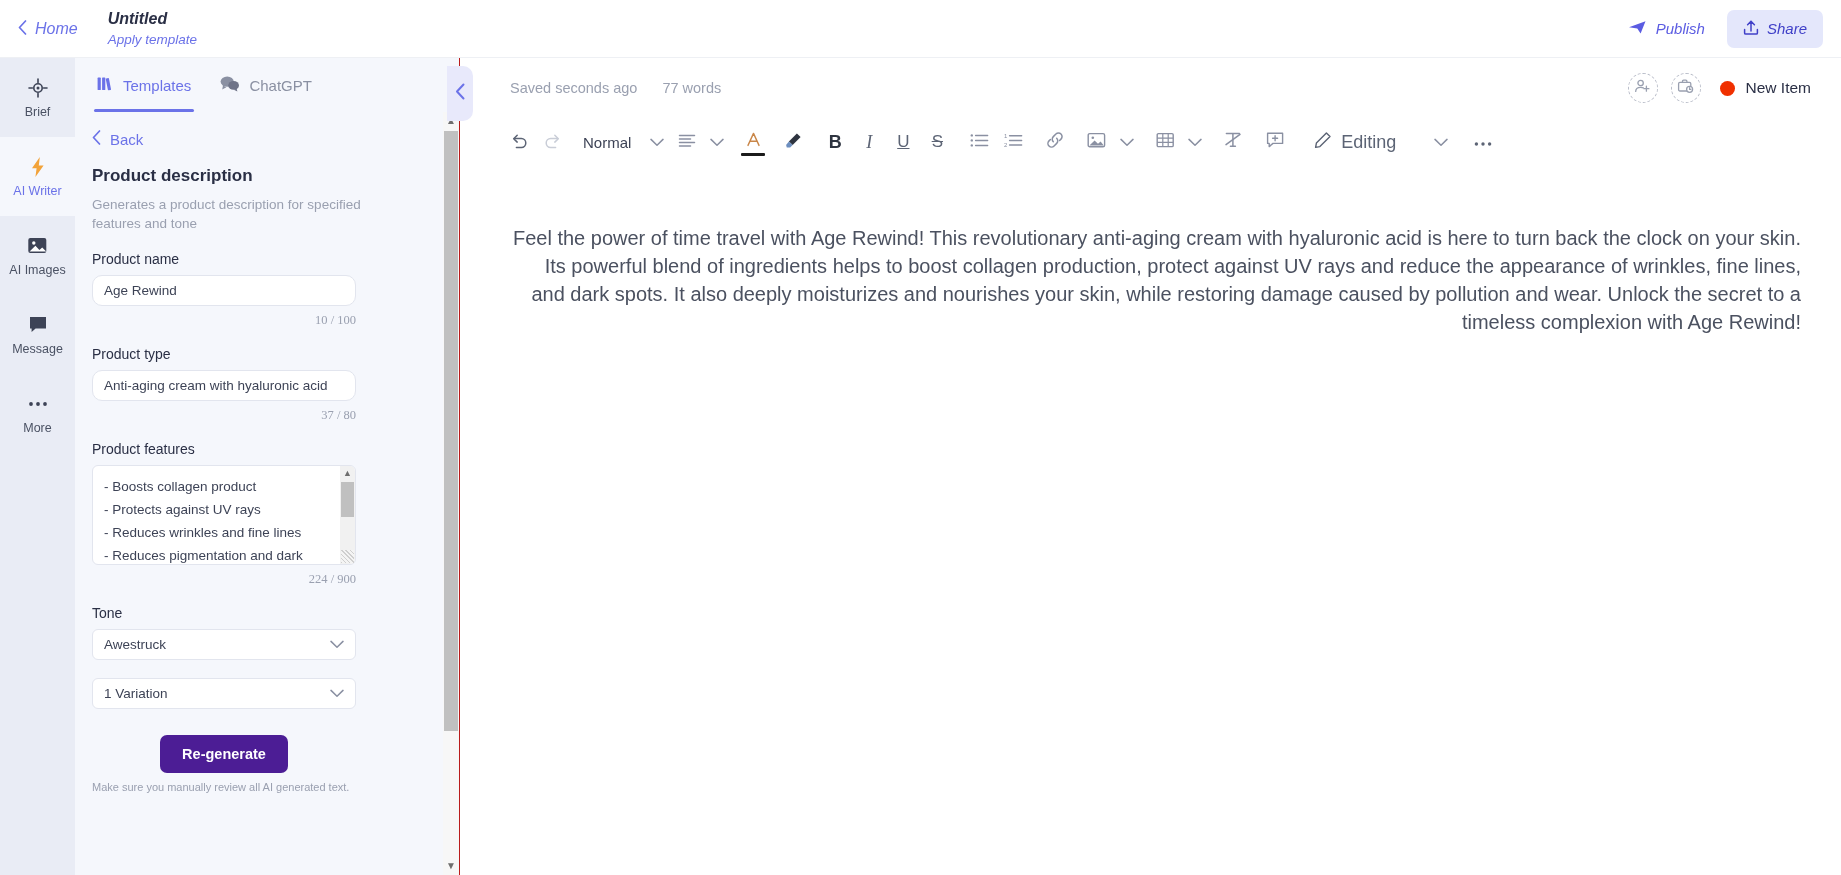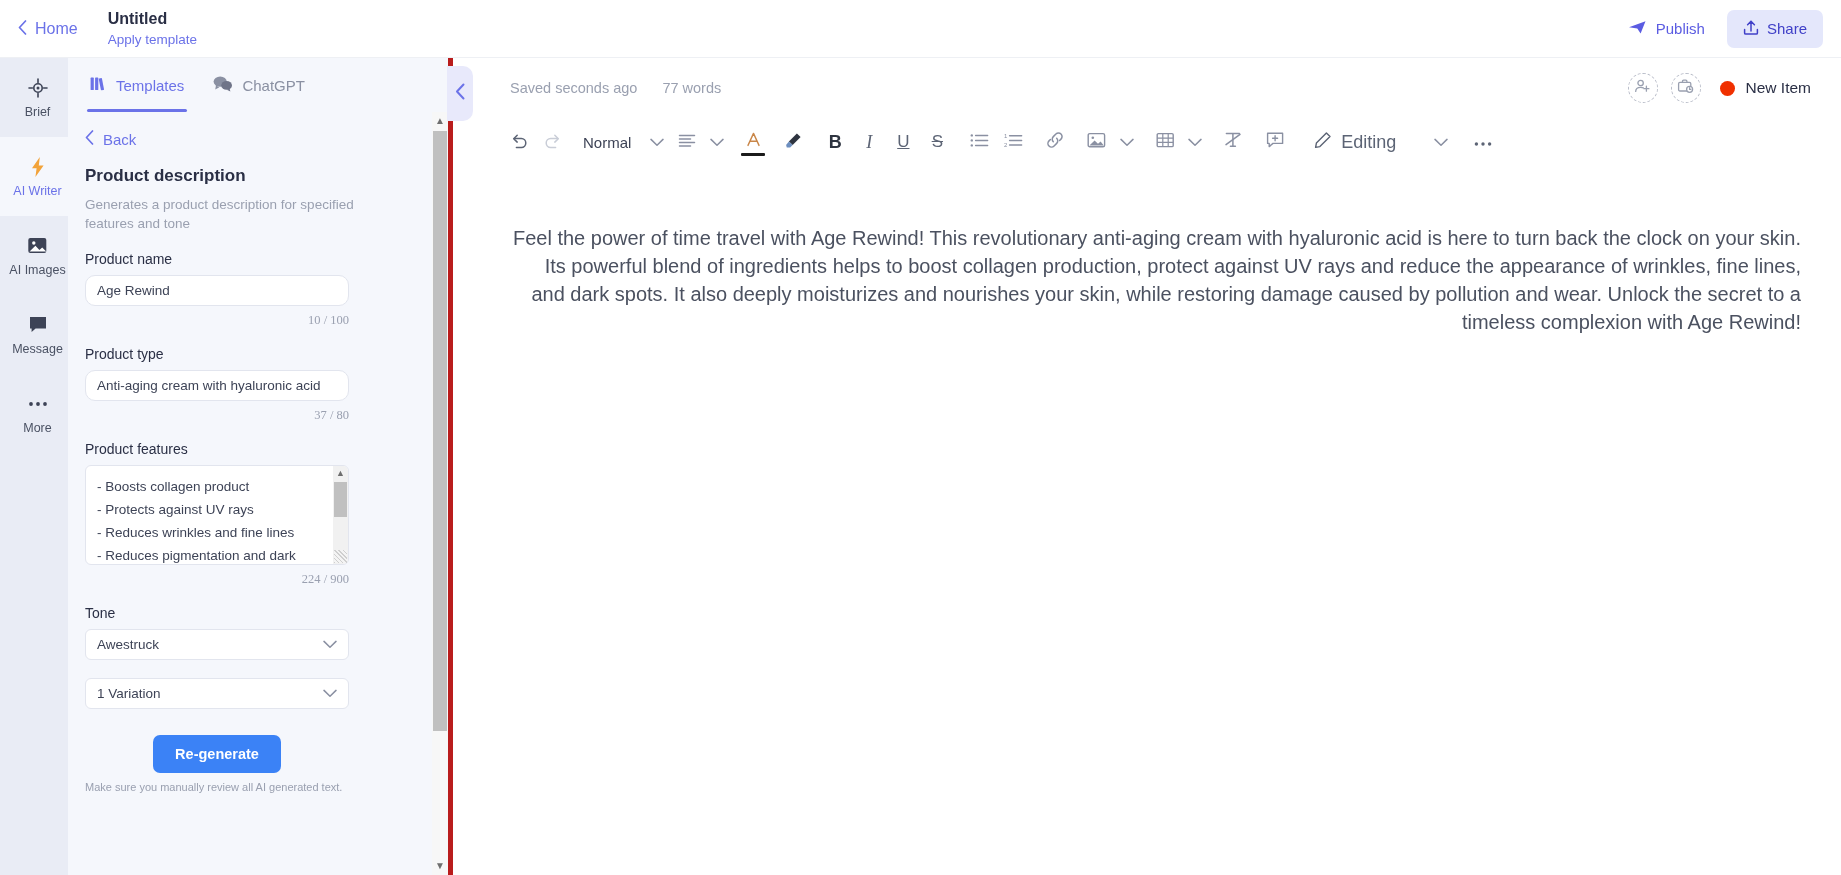--- a/index.html
+++ b/index.html
@@ -9,21 +9,21 @@
     background: #ffffff;
     overflow: hidden;
     -webkit-font-smoothing: antialiased;
   }
 
   
   .topbar {
     position: absolute; left: 0; top: 0; width: 1841px; height: 58px;
     background: #ffffff;
     border-bottom: 1px solid #eef0f4;
-    display: flex; align-items: center;
+    display: flex; align-items: center; font-style: italic;
   }
   .home-link {
     display: flex; align-items: center; gap: 8px;
     margin-left: 18px; color: #6b72e8; font-size: 16px; cursor: pointer;
   }
   .home-chevron { font-size: 17px; line-height: 1; color: #6b72e8; display:block; }
   .doc-titles { margin-left: 30px; display: flex; flex-direction: column; justify-content: center; }
   .doc-title { font-size: 16px; color: #2a2f45; font-weight: 600; line-height: 19px; }
   .doc-apply { font-size: 13.5px; color: #6b72e8; line-height: 19px; margin-top: 2px; cursor: pointer; }
   .topbar-right { margin-left: auto; display: flex; align-items: center; gap: 10px; margin-right: 18px; }
@@ -47,22 +47,22 @@
     height: 79px; display: flex; flex-direction: column;
     align-items: center; justify-content: center; gap: 7px; cursor: pointer;
   }
   .rail-item.active { background: #f5f7fc; }
   .rail-label { font-size: 12.5px; color: #4a5163; line-height: 1; }
   .rail-item.active .rail-label { color: #6b72e8; }
   .rail-icon { display: flex; align-items: center; justify-content: center; height: 22px; }
 
   
   .panel {
-    position: absolute; left: 68px; top: 58px; width: 385px; height: 817px;
-    background: #f5f7fc; border-right: 5px solid #b91c1c;
+    position: absolute; left: 75px; top: 58px; width: 385px; height: 817px;
+    background: #f5f7fc; border-right: 1px solid #b91c1c;
   }
   .tabs { display: flex; align-items: center; height: 54px; padding-left: 22px; gap: 28px; }
   .tab {
     display: flex; align-items: center; gap: 9px; height: 54px;
     font-size: 15px; color: #8a90a2; cursor: pointer; position: relative;
   }
   .tab.active { color: #6b72e8; }
   .tab.active::after {
     content: ""; position: absolute; left: -3px; right: -3px; bottom: 0;
     height: 3px; background: #6b72e8; border-radius: 2px;
@@ -104,21 +104,21 @@
     cursor: nwse-resize;
   }
   .select {
     width: 264px; height: 31px; background: #ffffff; border: 1px solid #e2e5ee;
     border-radius: 6px; padding: 0 11px; font-size: 13.5px; color: #3d4356;
     display: flex; align-items: center; cursor: pointer;
   }
   .select .chev { margin-left: auto; color: #8a90a2; }
   .regen-row { width: 264px; display: flex; justify-content: center; margin-top: 26px; }
   .regen-btn {
-    background: #3b82f6; color: #ffffff; border: none; border-radius: 7px;
+    background: #4c1d95; color: #ffffff; border: none; border-radius: 7px;
     padding: 11px 22px; font-size: 14.5px; font-weight: 700; cursor: pointer;
     font-family: "Liberation Sans", sans-serif;
   }
   .disclaimer { width: 264px; font-size: 11px; color: #9aa0b0; line-height: 20px; margin-top: 4px; }
 
   .panel-scroll {
     position: absolute; right: 0; top: 54px; width: 16px; height: 763px; background: #f7f7f7;
     display: flex; flex-direction: column; align-items: center;
   }
   .ps-arrow { font-size: 10px; color: #6e6e6e; line-height: 1; padding: 4px 0; }

